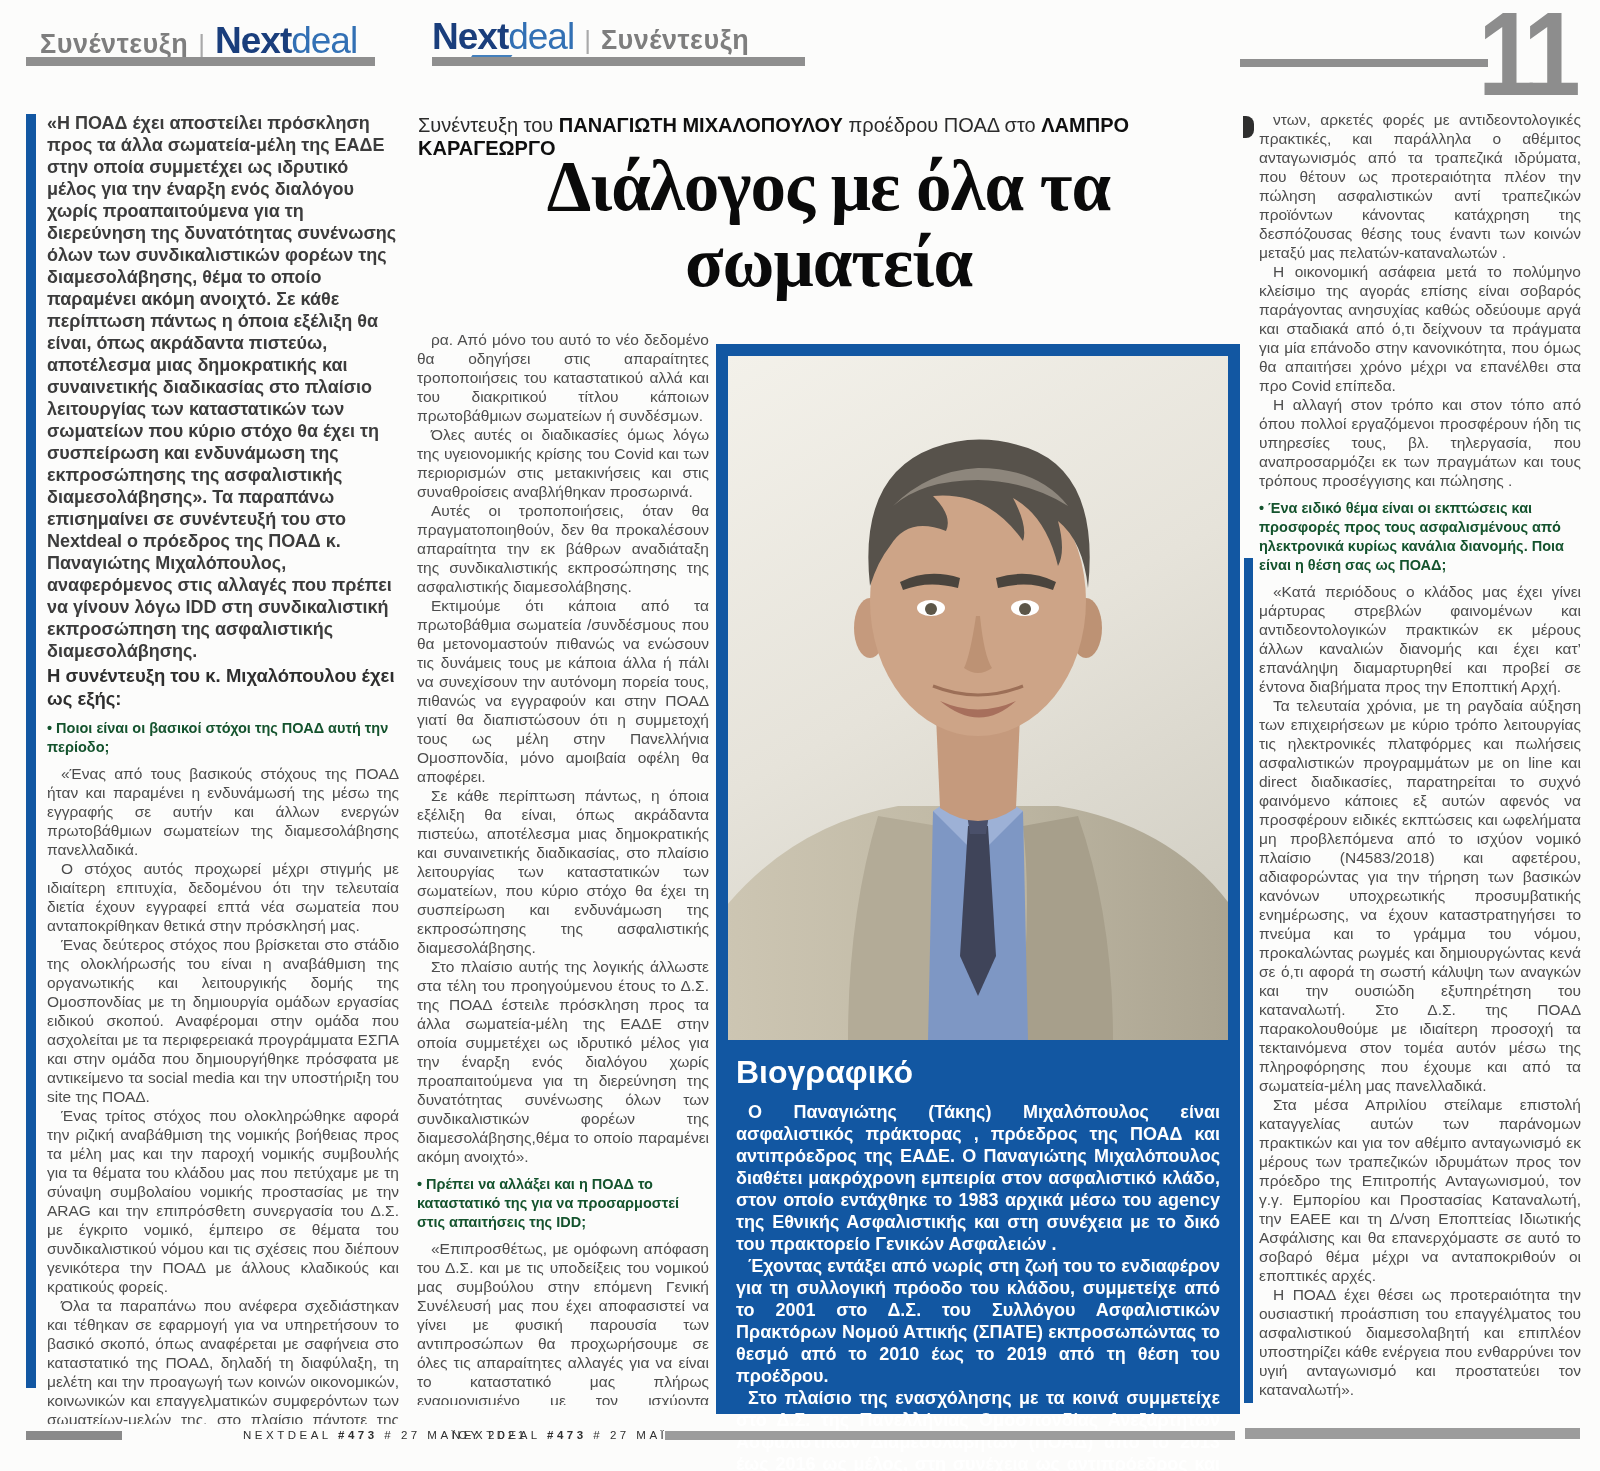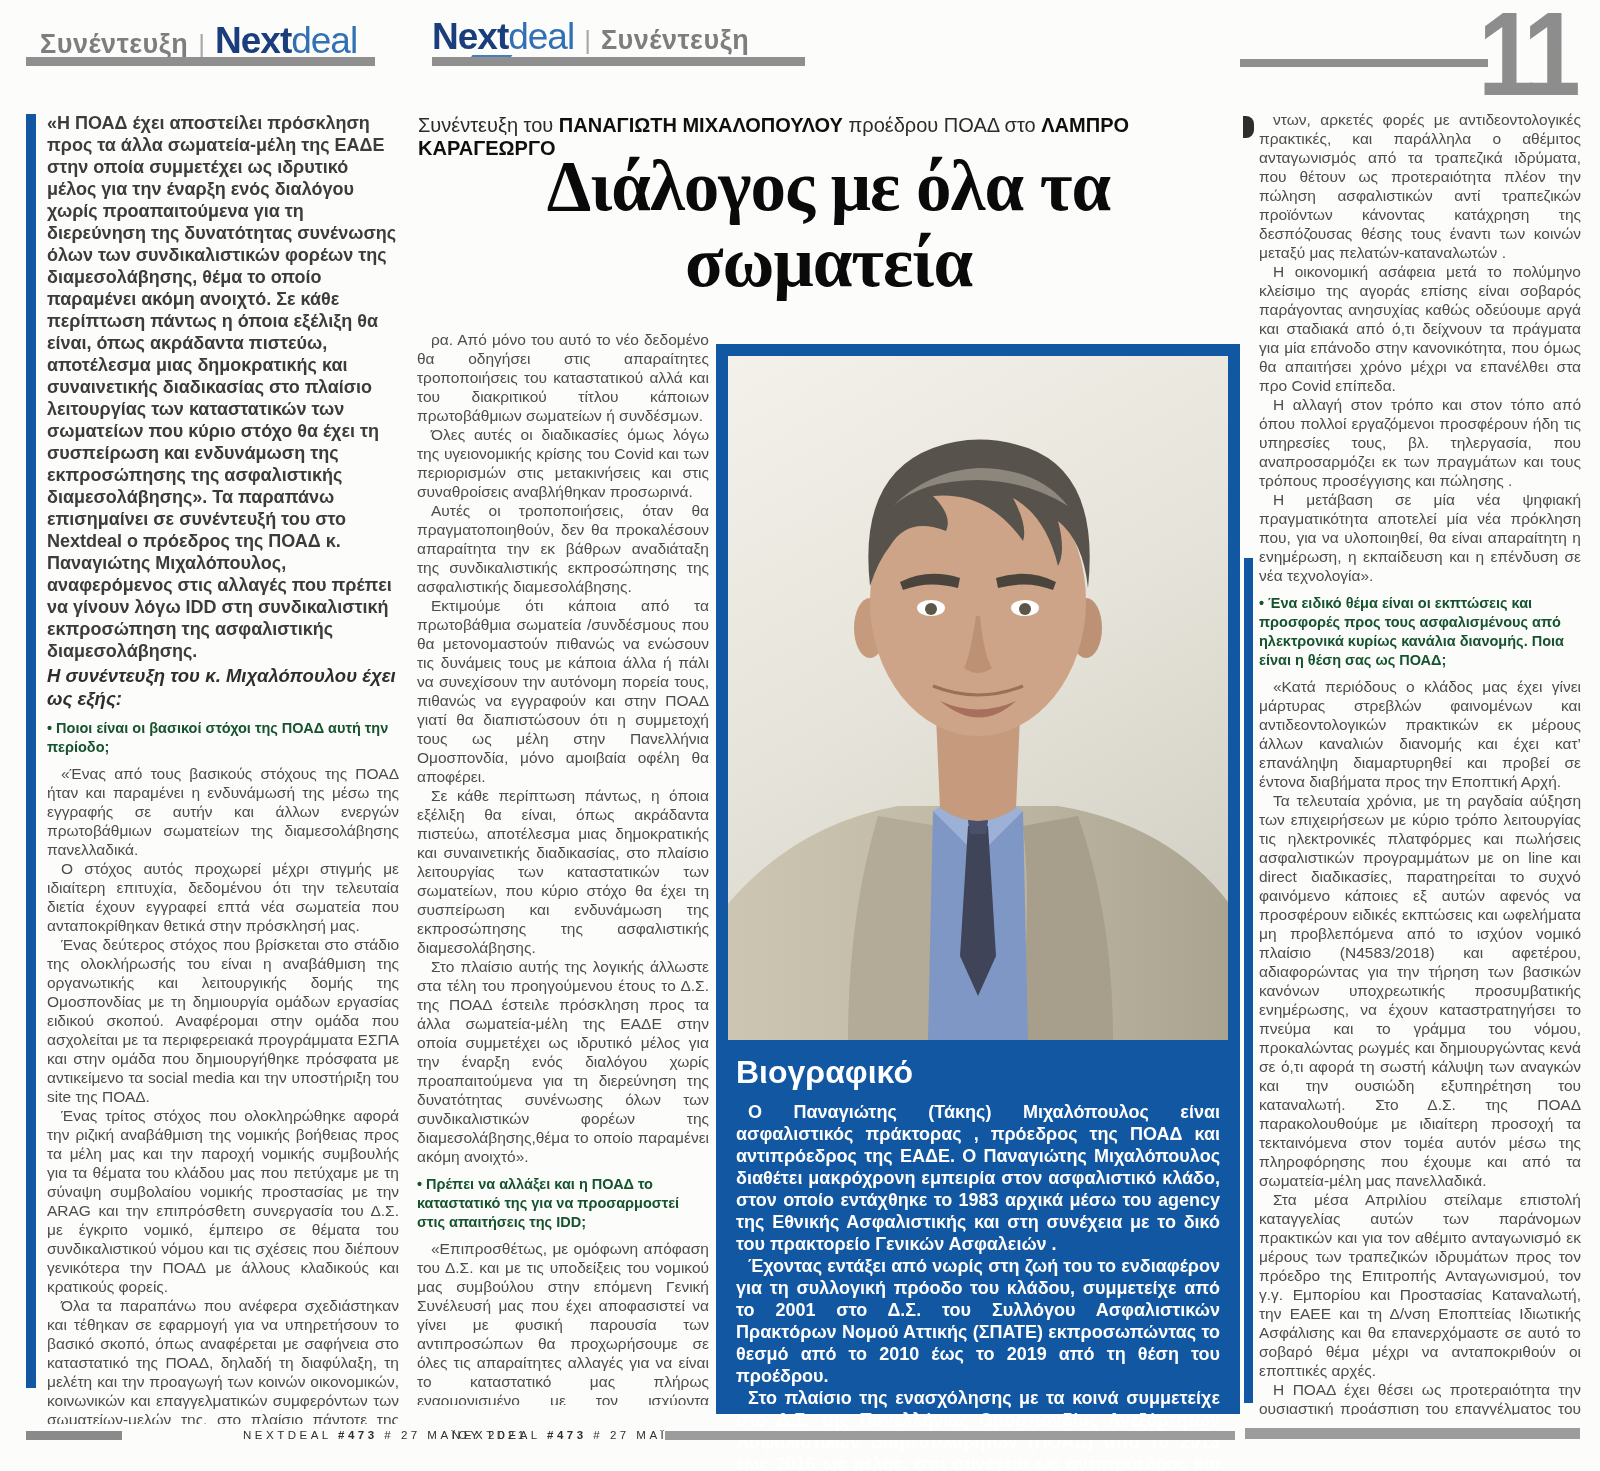--- a/index.html
+++ b/index.html
@@ -27,21 +27,21 @@
             font-size:71px;line-height:76px;letter-spacing:-1px;}
   
   .col{position:absolute;overflow:hidden;}
   #left-col{left:47px;top:112px;width:352px;height:1312px;}
   #mid-col{left:417px;top:330px;width:292px;height:1075px;}
   #right-col{left:1259px;top:110px;width:322px;height:1305px;}
   .vbar{position:absolute;background:#1257a2;}
   .tick{position:absolute;background:#2e2e2e;border-radius:0 8px 8px 0;}
   .para{margin:0;}
   .para.lead{font-size:18px;line-height:22px;font-weight:bold;color:#3c3c3c;}
-  .para.note{font-size:18.5px;line-height:23px;font-weight:bold;font-style:italic;color:#2e2e2e;margin:2px 0 8px;}
+  .para.note{font-size:18.5px;line-height:23px;font-weight:bold;color:#2e2e2e;margin:2px 0 8px;}
   .para.question{font-size:14.5px;line-height:19px;font-weight:bold;color:#14532d;margin:9px 0 7px;}
   .para.body{font-size:15.5px;line-height:19px;color:#4d4d4d;text-align:justify;text-indent:14px;}
   
   .bio-box{position:absolute;left:716px;top:344px;width:524px;height:1070px;background:#1257a2;
            box-sizing:border-box;padding:12px 12px 0 12px;}
   .photo{width:500px;height:684px;display:block;}
   .bio-title{font-size:32px;font-weight:bold;color:#ffffff;margin:14px 8px 10px;}
   .bio-text{margin:0 8px;}
   .bio-text .para{font-size:18px;line-height:22px;font-weight:bold;color:#ffffff;
                   text-align:justify;text-indent:12px;}
@@ -98,21 +98,20 @@
       <p class="para body">Εκτιμούμε ότι  κάποια από τα  πρωτοβάθμια σωματεία /συνδέσμους   που θα μετονομαστούν πιθανώς να ενώσουν τις δυνάμεις τους με κάποια άλλα ή πάλι να συνεχίσουν την αυτόνομη πορεία τους, πιθανώς να εγγραφούν και στην ΠΟΑΔ γιατί θα διαπιστώσουν ότι η συμμετοχή τους ως μέλη στην Πανελλήνια Ομοσπονδία, μόνο αμοιβαία οφέλη θα αποφέρει.</p>
       <p class="para body">Σε κάθε περίπτωση  πάντως, η όποια εξέλιξη θα είναι, όπως ακράδαντα πιστεύω, αποτέλεσμα μιας δημοκρατικής και συναινετικής διαδικασίας, στο πλαίσιο λειτουργίας των καταστατικών των σωματείων, που κύριο στόχο θα έχει τη συσπείρωση και ενδυνάμωση της εκπροσώπησης της ασφαλιστικής διαμεσολάβησης.</p>
       <p class="para body">Στο πλαίσιο αυτής της λογικής άλλωστε στα τέλη του προηγούμενου έτους το Δ.Σ. της ΠΟΑΔ έστειλε  πρόσκληση προς τα άλλα σωματεία-μέλη της ΕΑΔΕ στην οποία συμμετέχει ως ιδρυτικό μέλος  για την έναρξη ενός διαλόγου χωρίς προαπαιτούμενα  για τη διερεύνηση της δυνατότητας συνένωσης όλων των συνδικαλιστικών φορέων της διαμεσολάβησης,θέμα το οποίο παραμένει ακόμη ανοιχτό».</p>
       <p class="para question">• Πρέπει να αλλάξει και η ΠΟΑΔ το καταστατικό της για να προσαρμοστεί στις απαιτήσεις της IDD;</p>
       <p class="para body">«Επιπροσθέτως, με ομόφωνη απόφαση του Δ.Σ.  και με τις υποδείξεις του νομικού μας συμβούλου στην επόμενη Γενική Συνέλευσή μας που έχει αποφασιστεί να γίνει με φυσική παρουσία των αντιπροσώπων θα προχωρήσουμε σε όλες  τις απαραίτητες αλλαγές για να είναι το καταστατικό μας πλήρως εναρμονισμένο με τον ισχύοντα συνδικαλιστικό νόμο και τις νέες συνθήκες που διαμορφώθηκαν στο χώρο της διαμεσολάβησης».</p>
     </div>
   <div id="right-col" class="col">
       <p class="para body">ντων, αρκετές φορές  με αντιδεοντολογικές πρακτικές,  και παράλληλα ο αθέμιτος ανταγωνισμός από τα τραπεζικά ιδρύματα, που θέτουν ως προτεραιότητα πλέον την πώληση ασφαλιστικών αντί τραπεζικών προϊόντων κάνοντας κατάχρηση της δεσπόζουσας θέσης τους έναντι των κοινών μεταξύ μας πελατών-καταναλωτών .</p>
       <p class="para body">Η οικονομική ασάφεια μετά το πολύμηνο κλείσιμο της αγοράς επίσης είναι σοβαρός παράγοντας ανησυχίας καθώς οδεύουμε αργά και σταδιακά από ό,τι δείχνουν τα πράγματα για μία επάνοδο στην κανονικότητα, που όμως θα απαιτήσει χρόνο μέχρι να επανέλθει στα προ Covid επίπεδα.</p>
       <p class="para body">Η αλλαγή στον τρόπο και στον τόπο από όπου πολλοί εργαζόμενοι προσφέρουν ήδη τις υπηρεσίες τους,  βλ. τηλεργασία,  που αναπροσαρμόζει  εκ των πραγμάτων και τους τρόπους προσέγγισης και πώλησης .</p>
-      <p class="para body">Η μετάβαση σε μία νέα ψηφιακή πραγματικότητα αποτελεί μία  νέα πρόκληση που, για να υλοποιηθεί, θα είναι απαραίτητη η ενημέρωση, η εκπαίδευση και η επένδυση σε νέα τεχνολογία».</p>
       <p class="para question">• Ένα ειδικό θέμα είναι οι εκπτώσεις και προσφορές προς τους ασφαλισμένους από ηλεκτρονικά κυρίως κανάλια διανομής. Ποια είναι η θέση σας ως ΠΟΑΔ;</p>
       <p class="para body">«Κατά περιόδους ο κλάδος μας έχει γίνει μάρτυρας στρεβλών φαινομένων και αντιδεοντολογικών πρακτικών εκ μέρους άλλων καναλιών διανομής και  έχει κατ’ επανάληψη διαμαρτυρηθεί και  προβεί σε έντονα διαβήματα προς την Εποπτική Αρχή.</p>
       <p class="para body">Τα τελευταία χρόνια, με τη ραγδαία αύξηση των επιχειρήσεων με κύριο τρόπο λειτουργίας τις ηλεκτρονικές πλατφόρμες και πωλήσεις ασφαλιστικών προγραμμάτων με on line και direct διαδικασίες, παρατηρείται το συχνό φαινόμενο κάποιες εξ αυτών αφενός να προσφέρουν ειδικές εκπτώσεις και ωφελήματα μη προβλεπόμενα από το ισχύον νομικό πλαίσιο (Ν4583/2018) και αφετέρου, αδιαφορώντας για την τήρηση των βασικών κανόνων υποχρεωτικής προσυμβατικής ενημέρωσης,  να  έχουν καταστρατηγήσει το πνεύμα και το γράμμα του νόμου, προκαλώντας ρωγμές και δημιουργώντας κενά σε ό,τι αφορά τη σωστή κάλυψη των αναγκών και την ουσιώδη εξυπηρέτηση  του καταναλωτή.  Στο  Δ.Σ. της ΠΟΑΔ παρακολουθούμε με ιδιαίτερη  προσοχή τα τεκταινόμενα στον τομέα αυτόν μέσω της πληροφόρησης που έχουμε και από τα σωματεία-μέλη μας πανελλαδικά.</p>
       <p class="para body">Στα μέσα Απριλίου στείλαμε επιστολή  καταγγελίας αυτών των παράνομων πρακτικών και για τον αθέμιτο ανταγωνισμό εκ μέρους των τραπεζικών ιδρυμάτων προς τον πρόεδρο της Επιτροπής Ανταγωνισμού, τον γ.γ. Εμπορίου και Προστασίας Καταναλωτή, την ΕΑΕΕ και τη Δ/νση Εποπτείας Ιδιωτικής Ασφάλισης και θα επανερχόμαστε σε αυτό το σοβαρό θέμα μέχρι να ανταποκριθούν οι εποπτικές αρχές.</p>
       <p class="para body">Η ΠΟΑΔ έχει θέσει  ως προτεραιότητα  την ουσιαστική προάσπιση του  επαγγέλματος του ασφαλιστικού διαμεσολαβητή και  επιπλέον υποστηρίζει κάθε ενέργεια που ενθαρρύνει τον υγιή ανταγωνισμό και προστατεύει τον καταναλωτή».</p>
     </div>
 
   <div class="bio-box">
     <svg class="photo" viewBox="0 0 500 684" role="img">
       <defs>

